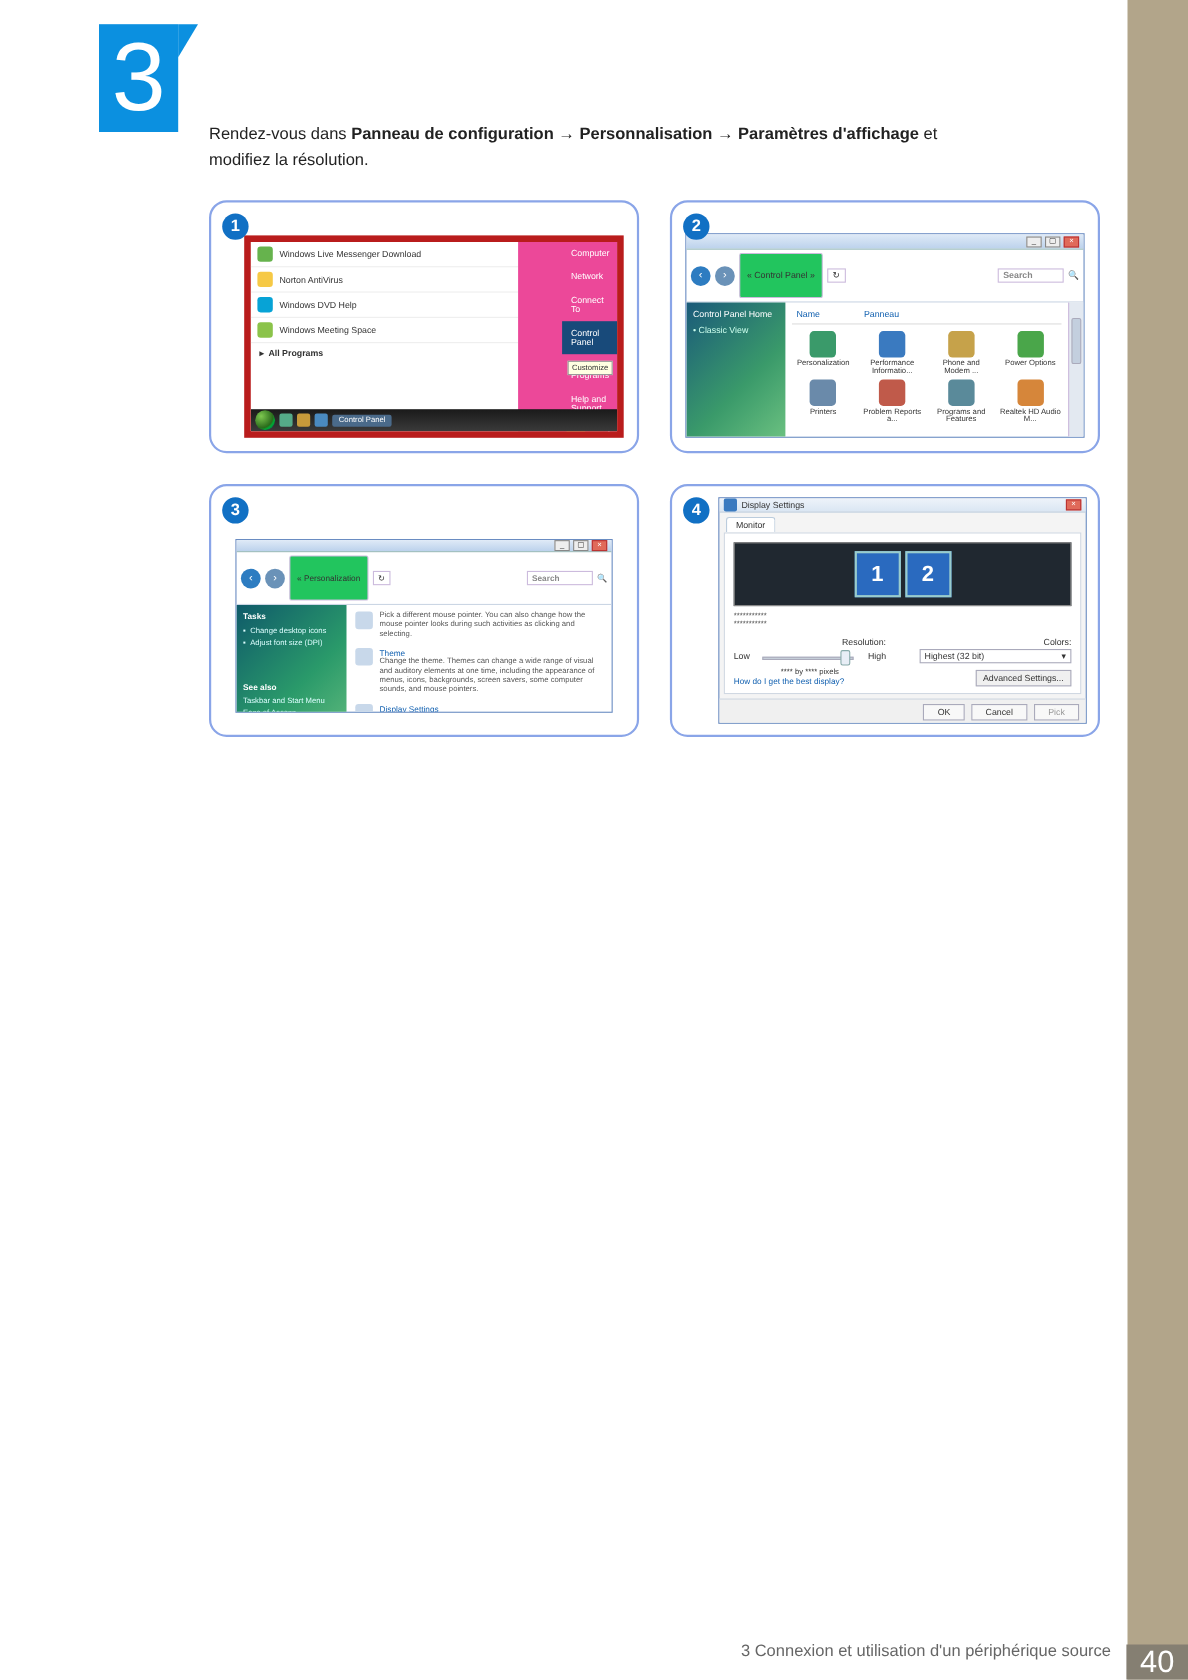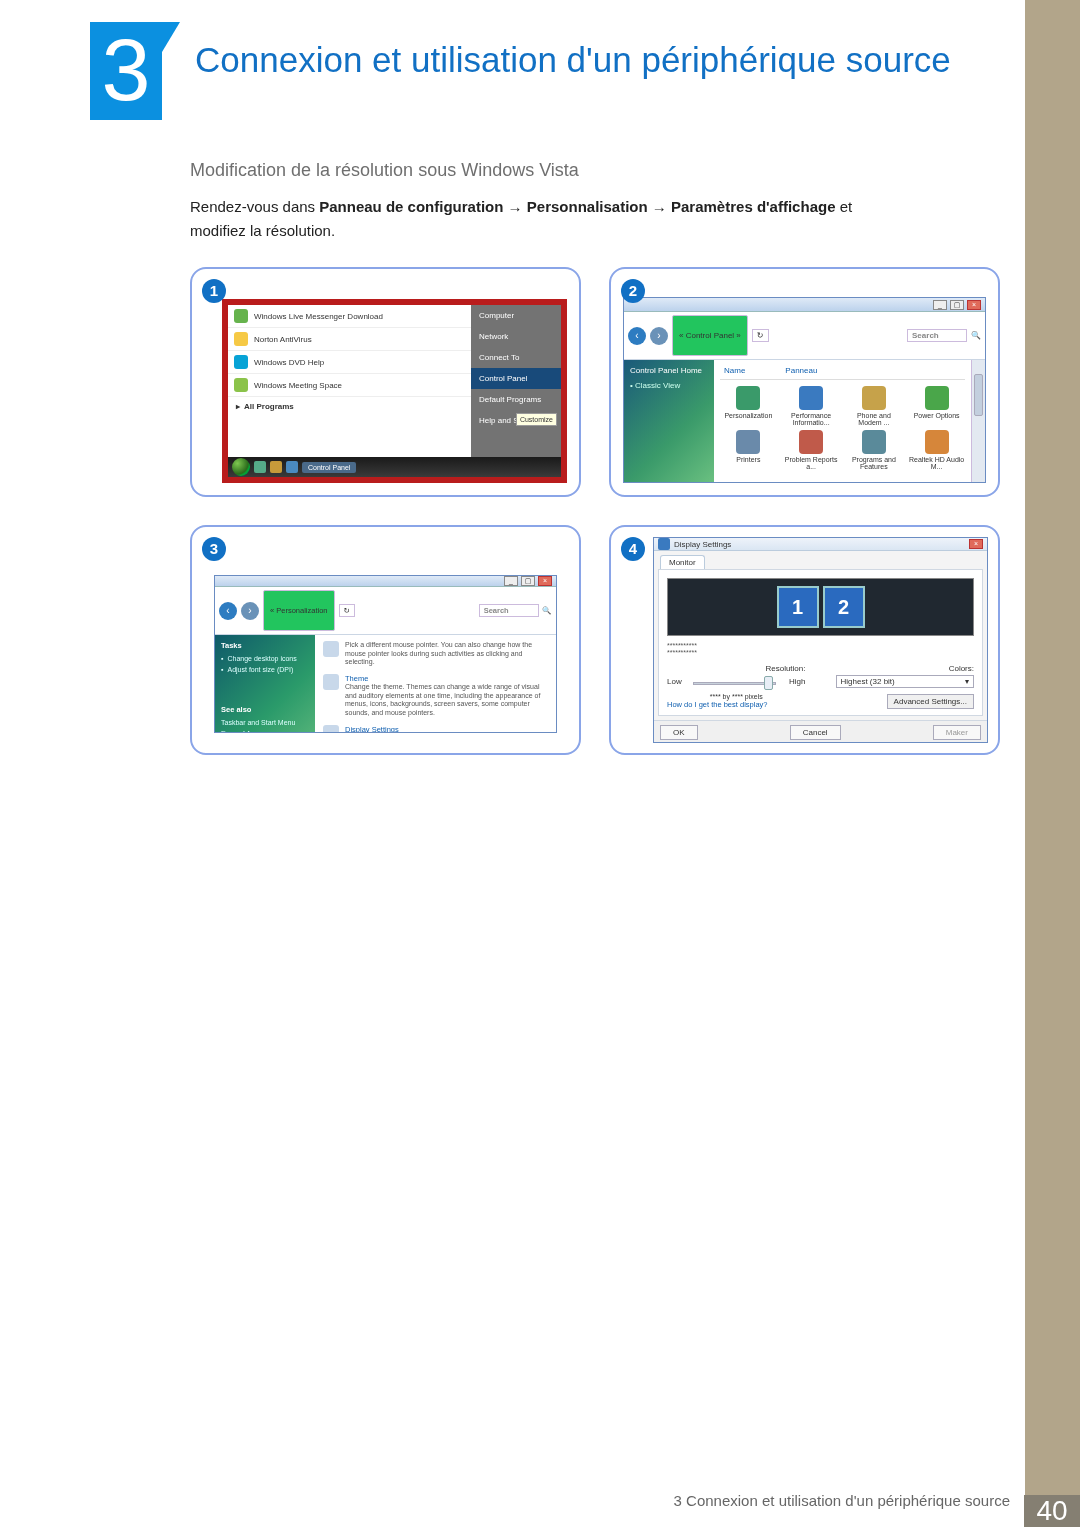--- a/index.html
+++ b/index.html
@@ -103,21 +103,21 @@
   
   .s1-inner {
     position: absolute;
     left: 30px; top: 30px; right: 12px; bottom: 12px;
     border: 6px solid #b91c1c;
     display: flex;
     font-size: 8px;
     overflow: hidden;
   }
   .s1-left { flex: 1.4; background: #fff; display:flex; flex-direction:column; }
-  .s1-right { width: 90px; background: #737373; color:#fff; display:flex; flex-direction:column; }
+  .s1-right { width: 90px; background: #ec4899; color:#fff; display:flex; flex-direction:column;padding-left:40px; }
   .s1-item { display:flex; align-items:center; gap:6px; padding:4px 6px; border-bottom:1px solid #eee; }
   .s1-ico { width:14px; height:14px; background:#ccc; border-radius:3px; flex-shrink:0; }
   .s1-ico.msn{background:#66b34d;}
   .s1-ico.norton{background:#f6c945;}
   .s1-ico.dvd{background:#07a3d6;}
   .s1-ico.meet{background:#8bc34a;}
   .s1-allprog { font-weight:bold; padding:5px 8px; display:flex; align-items:center; gap:4px; }
   .s1-search { margin-top:auto; border-top:1px solid #ddd; padding:4px 6px; color:#777; font-style:italic; display:flex; align-items:center; justify-content:space-between; }
   .s1-search .mag{color:#1170c4; font-style:normal;}
   .s1-ritem { padding:6px 8px; font-size:8px; }
@@ -169,21 +169,21 @@
   .s4-chk{color:#555;font-size:7px;}
   .s4-grid{display:flex;gap:30px;margin-top:8px;}
   .s4-col{flex:1;}
   .s4-lbl{font-size:8px;margin-bottom:2px;text-align:right;}
   .s4-slider{height:16px;position:relative;}
   .s4-track{position:absolute;left:26px;right:30px;top:7px;height:3px;background:#c8d2dc;border:1px solid #aab;}
   .s4-thumb{position:absolute;top:1px;width:9px;height:14px;background:#e8eef6;border:1px solid #8aa;border-radius:2px;}
   .s4-sel{border:1px solid #aab;background:#fff;padding:1px 4px;display:flex;justify-content:space-between;align-items:center;}
   .s4-link{color:#1160b0;font-size:7.5px;margin-top:auto;}
   .s4-adv{border:1px solid #aab;padding:2px 6px;background:#f0f0f0;font-size:8px;margin-top:auto;margin-left:auto;display:inline-block;}
-  .s4-btns{display:flex;gap:6px;justify-content:space-between;border-top:1px solid #d0d8e2;padding:4px 6px;background:#f0f0f0;}
+  .s4-btns{display:flex;gap:6px;justify-content:flex-end;border-top:1px solid #d0d8e2;padding:4px 6px;background:#f0f0f0;}
   .s4-btn{border:1px solid #aab;background:#f8f8f8;padding:2px 12px;font-size:8px;}
   .s4-btn.dis{color:#999;}
   
   .footer {
     position: absolute;
     bottom: 0;
     left: 0;
     right: 0;
     display: flex;
     justify-content: flex-end;
@@ -206,25 +206,23 @@
 </style>
 </head>
 <body>
 
 <div class="sidebar-stripe"></div>
 
 <div class="header">
   <div class="chapter-badge-wrap">
     <div class="chapter-number">3</div>
   </div>
-  <h1 class="chapter-title">Connexion et utilisation d'un périphérique source</h1>
 </div>
 
 <div class="content">
-  <div class="subheading">Modification de la résolution sous Windows Vista</div>
   <p class="body-text">
     <span>Rendez-vous dans </span><span class="bold">Panneau de configuration</span>
     <span class="bold arrow">→</span>
     <span class="bold">Personnalisation</span>
     <span class="bold arrow">→</span>
     <span class="bold">Paramètres d'affichage</span><span> et</span><br>
     <span>modifiez la résolution.</span>
   </p>
 
   <div class="step-grid">
@@ -443,21 +441,21 @@
                   <span>Highest (32 bit)</span>
                   <span>▾</span>
                 </div>
               <span class="s4-adv">Advanced Settings...</span>
             </div>
           </div>
         </div>
         <div class="s4-btns">
           <span class="s4-btn">OK</span>
           <span class="s4-btn">Cancel</span>
-          <span class="s4-btn dis">Maker</span>
+          <span class="s4-btn dis">Pick</span>
         </div>
       </div>
     </div>
 
   </div>
 </div>
 
 <div class="footer">
   <div class="footer-text">3 Connexion et utilisation d'un périphérique source</div>
   <div class="footer-page">40</div>

